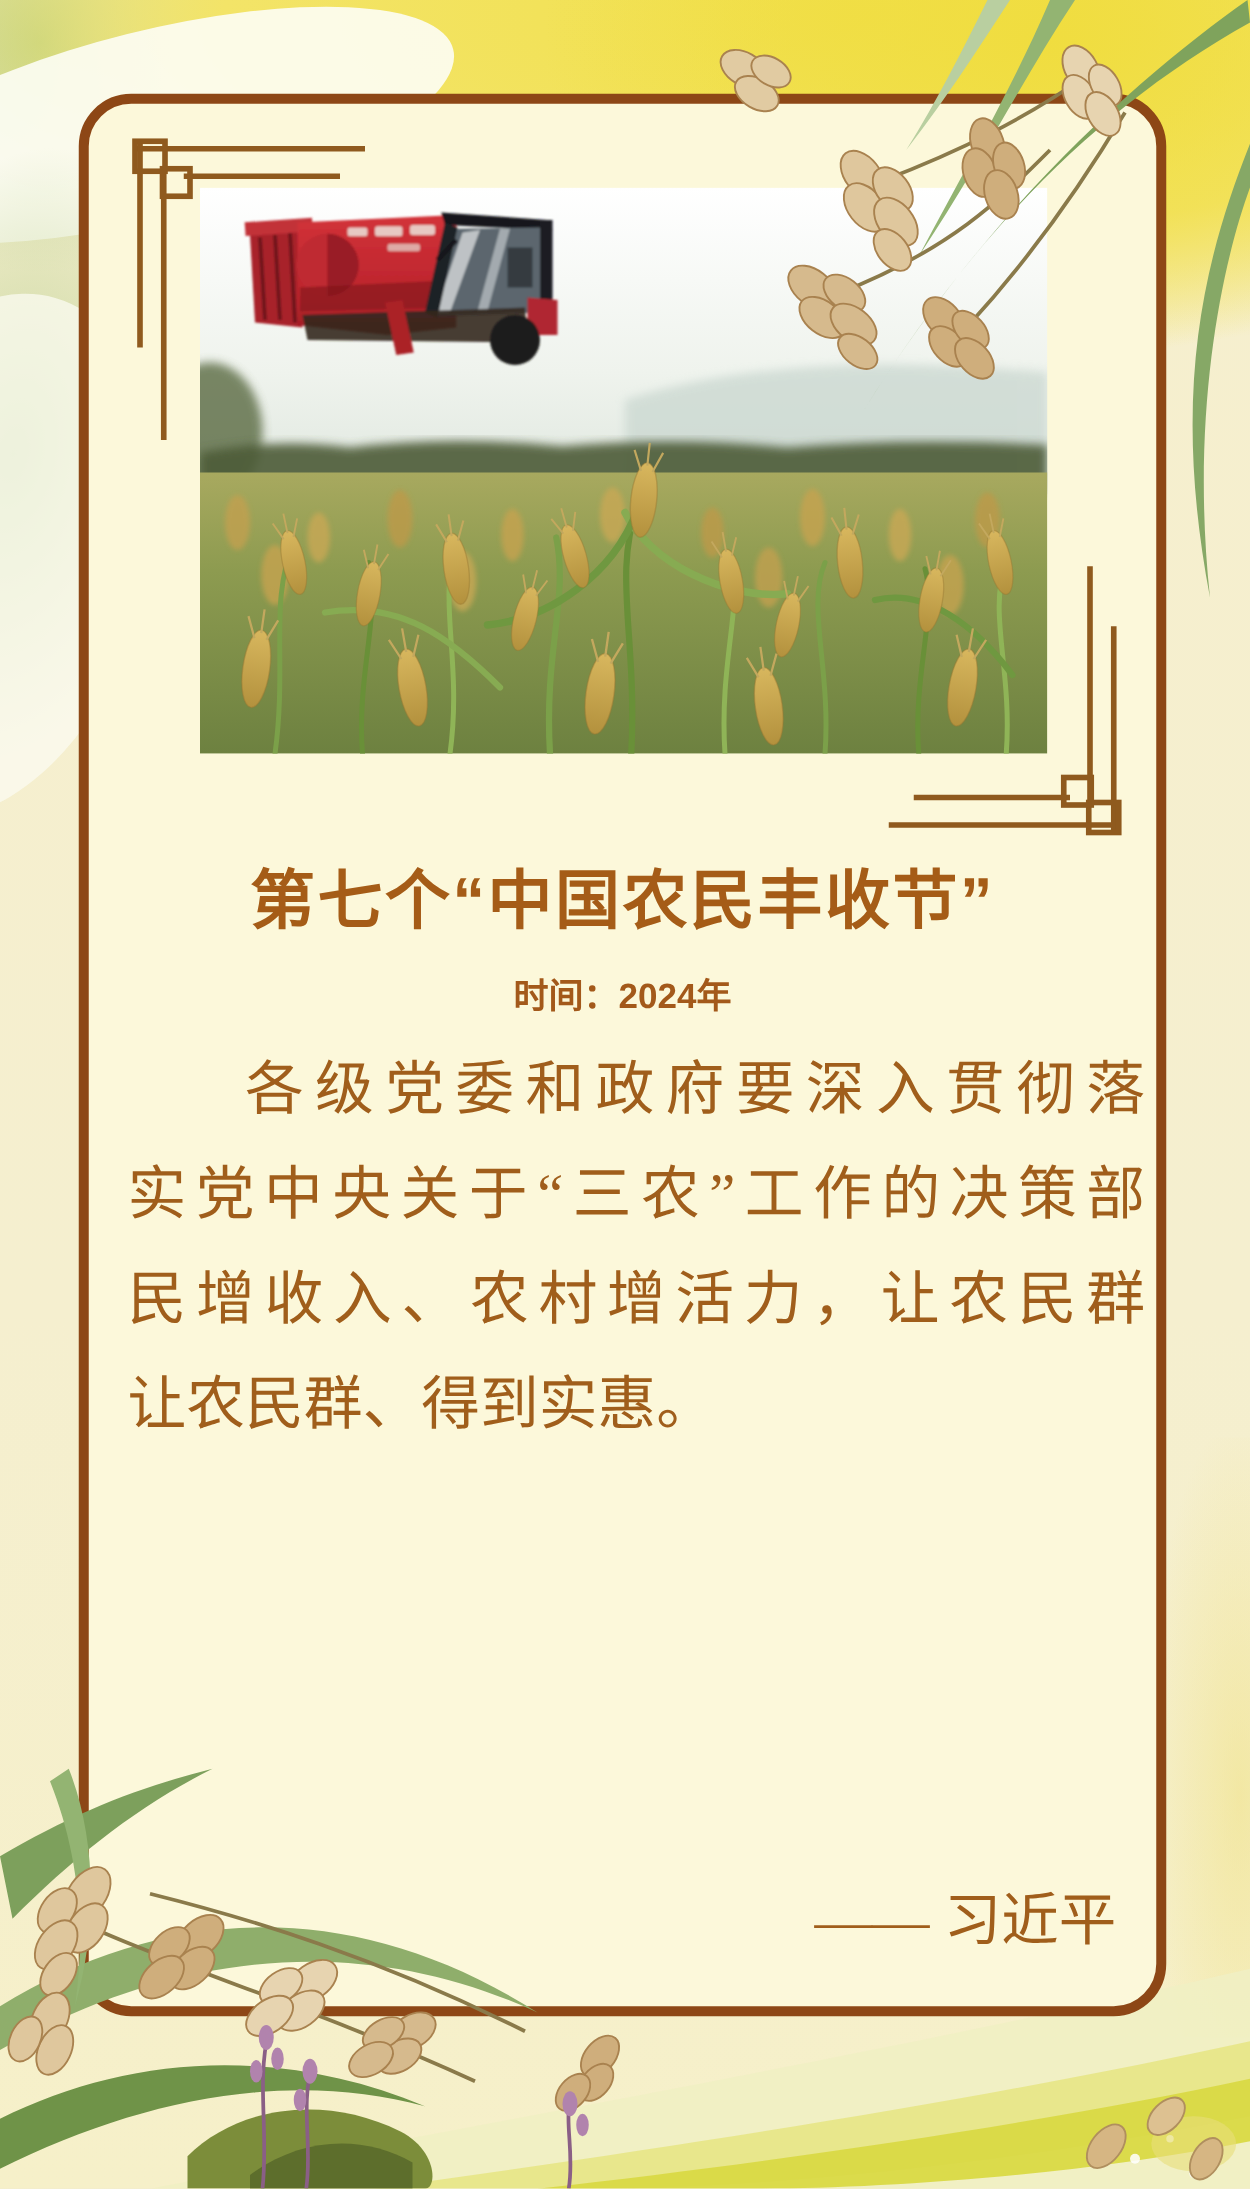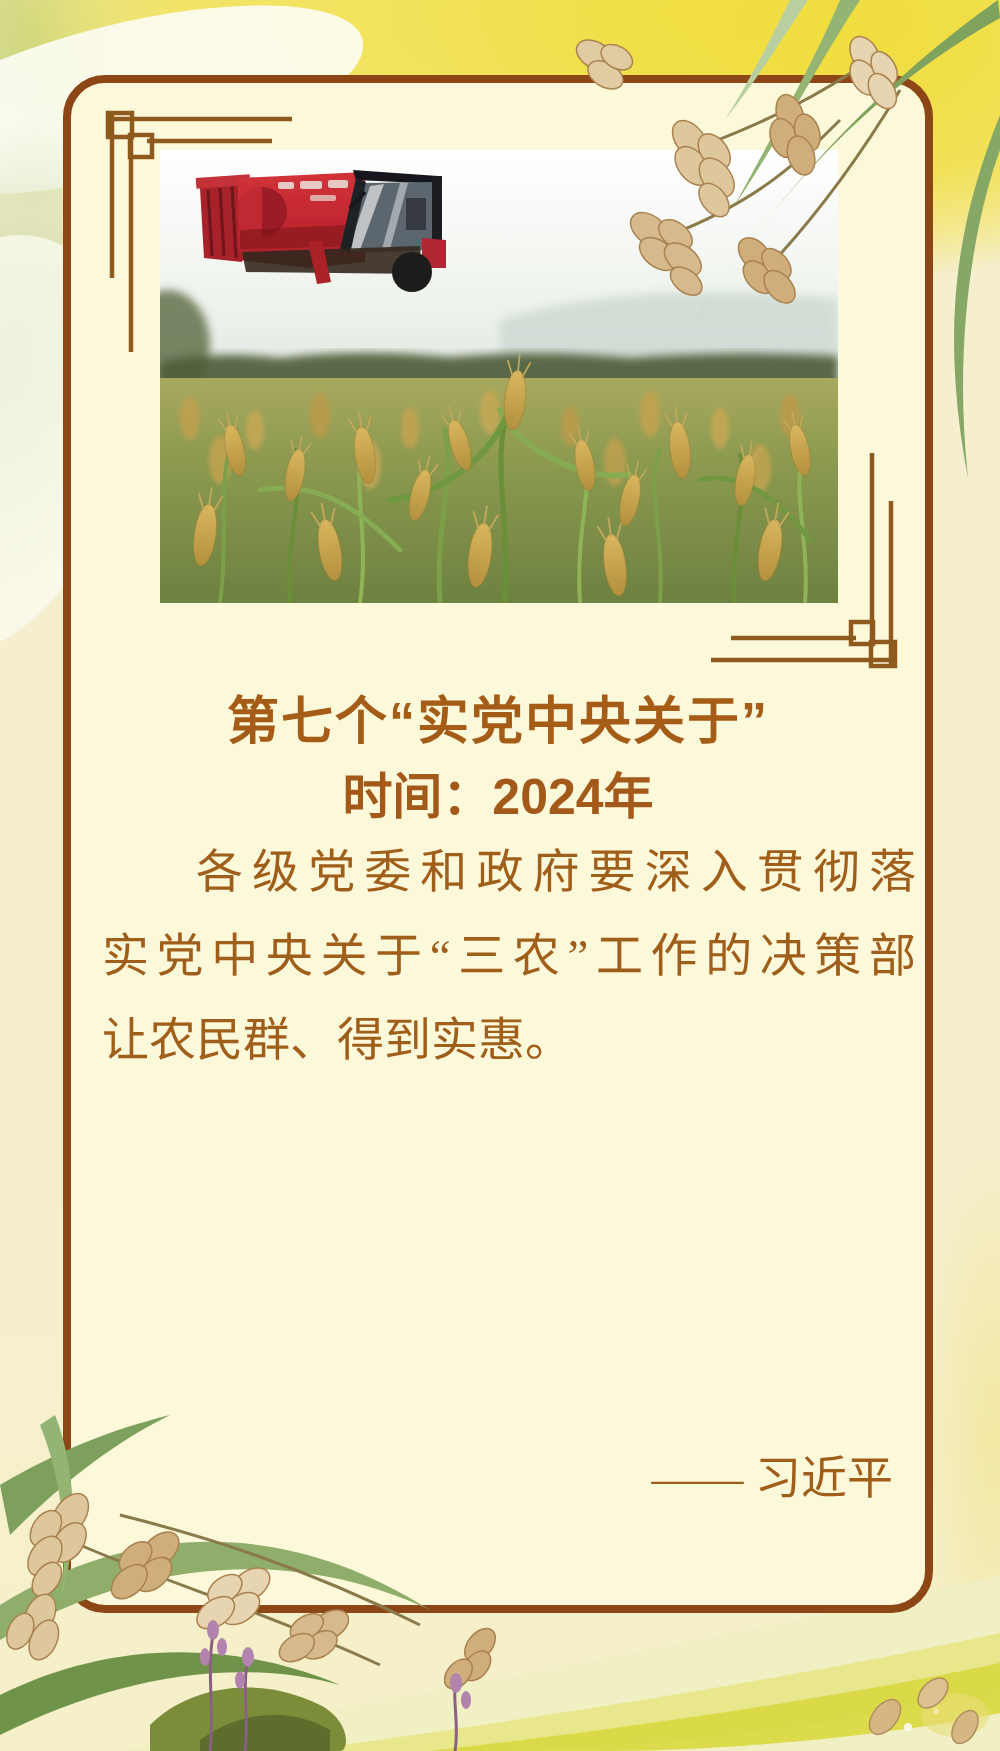--- a/index.html
+++ b/index.html
@@ -33,26 +33,26 @@
 
   
   .photo{left:160px;top:150px;width:678px;height:453px;overflow:hidden;}
 
   
   .title{left:63px;top:692px;width:870px;text-align:center;margin:0;
          font-family:"Liberation Sans", sans-serif;font-weight:bold;
          font-size:52px;line-height:58px;color:#a55c17;letter-spacing:2px;}
   .dateline{left:63px;top:776px;width:870px;text-align:center;
          font-family:"Liberation Sans", sans-serif;font-weight:bold;
-         font-size:50px;line-height:42px;color:#a3591a;}
+         font-size:28px;line-height:42px;color:#a3591a;}
   .quote{left:102px;top:830px;width:814px;color:#a05e1b;font-size:47px;}
   .qline{height:84px;line-height:84px;text-align:justify;text-align-last:justify;}
   .qline.first{text-indent:94px;}
   .qline.last{text-align-last:left;}
-  .attribution{left:63px;top:1454px;width:830px;text-align:right;
+  .attribution{left:63px;top:1512px;width:830px;text-align:right;
          font-size:46px;line-height:50px;color:#a05e1b;}
 </style>
 </head>
 <body>
 
 <div class="stage">
 
   <div class="abs bg-green-1"></div>
   <div class="abs bg-green-3"></div>
   <div class="abs bg-yellow-top"></div>
@@ -208,26 +208,27 @@
       <use href="#mh" transform="translate(585,330) rotate(10)"></use>
       <use href="#mh" transform="translate(640,300) rotate(-12)"></use>
       <use href="#mh" transform="translate(45,385) rotate(8) scale(1.2)"></use>
       <use href="#mh" transform="translate(170,400) rotate(-10) scale(1.2)"></use>
       <use href="#mh" transform="translate(320,405) rotate(8) scale(1.25)"></use>
       <use href="#mh" transform="translate(455,415) rotate(-8) scale(1.2)"></use>
       <use href="#mh" transform="translate(610,400) rotate(10) scale(1.2)"></use>
     </svg>
   </div>
 
-  <h1 class="abs title">第七个“实党中央关于”</h1>
+  <h1 class="abs title">第七个“中国农民丰收节”</h1>
   <div class="abs dateline">时间：2024年</div>
 
   <div class="abs quote">
     <div class="qline first">各级党委和政府要深入贯彻落</div>
     <div class="qline">实党中央关于“三农”工作的决策部</div>
+    <div class="qline">民增收入、农村增活力，让农民群</div>
     <div class="qline last">让农民群、得到实惠。</div>
   </div>
 
   <div class="abs attribution">—— 习近平</div>
 
   <svg class="abs" style="left:540px;top:0" width="460" height="480" viewBox="0 0 460 480">
     <path d="M458,0 C380,55 255,160 150,330 C240,185 340,85 460,18 Z" fill="#7fa35c"></path>
     <path d="M300,0 C270,70 235,130 195,205 C245,130 280,60 320,0 Z" fill="#93b472"></path>
     <path d="M460,115 C420,215 398,320 428,478 C412,330 438,210 460,150 Z" fill="#86a866"></path>
     <path d="M250,0 C230,40 210,80 185,120 C220,75 245,35 268,0 Z" fill="#b9cfa0"></path>

